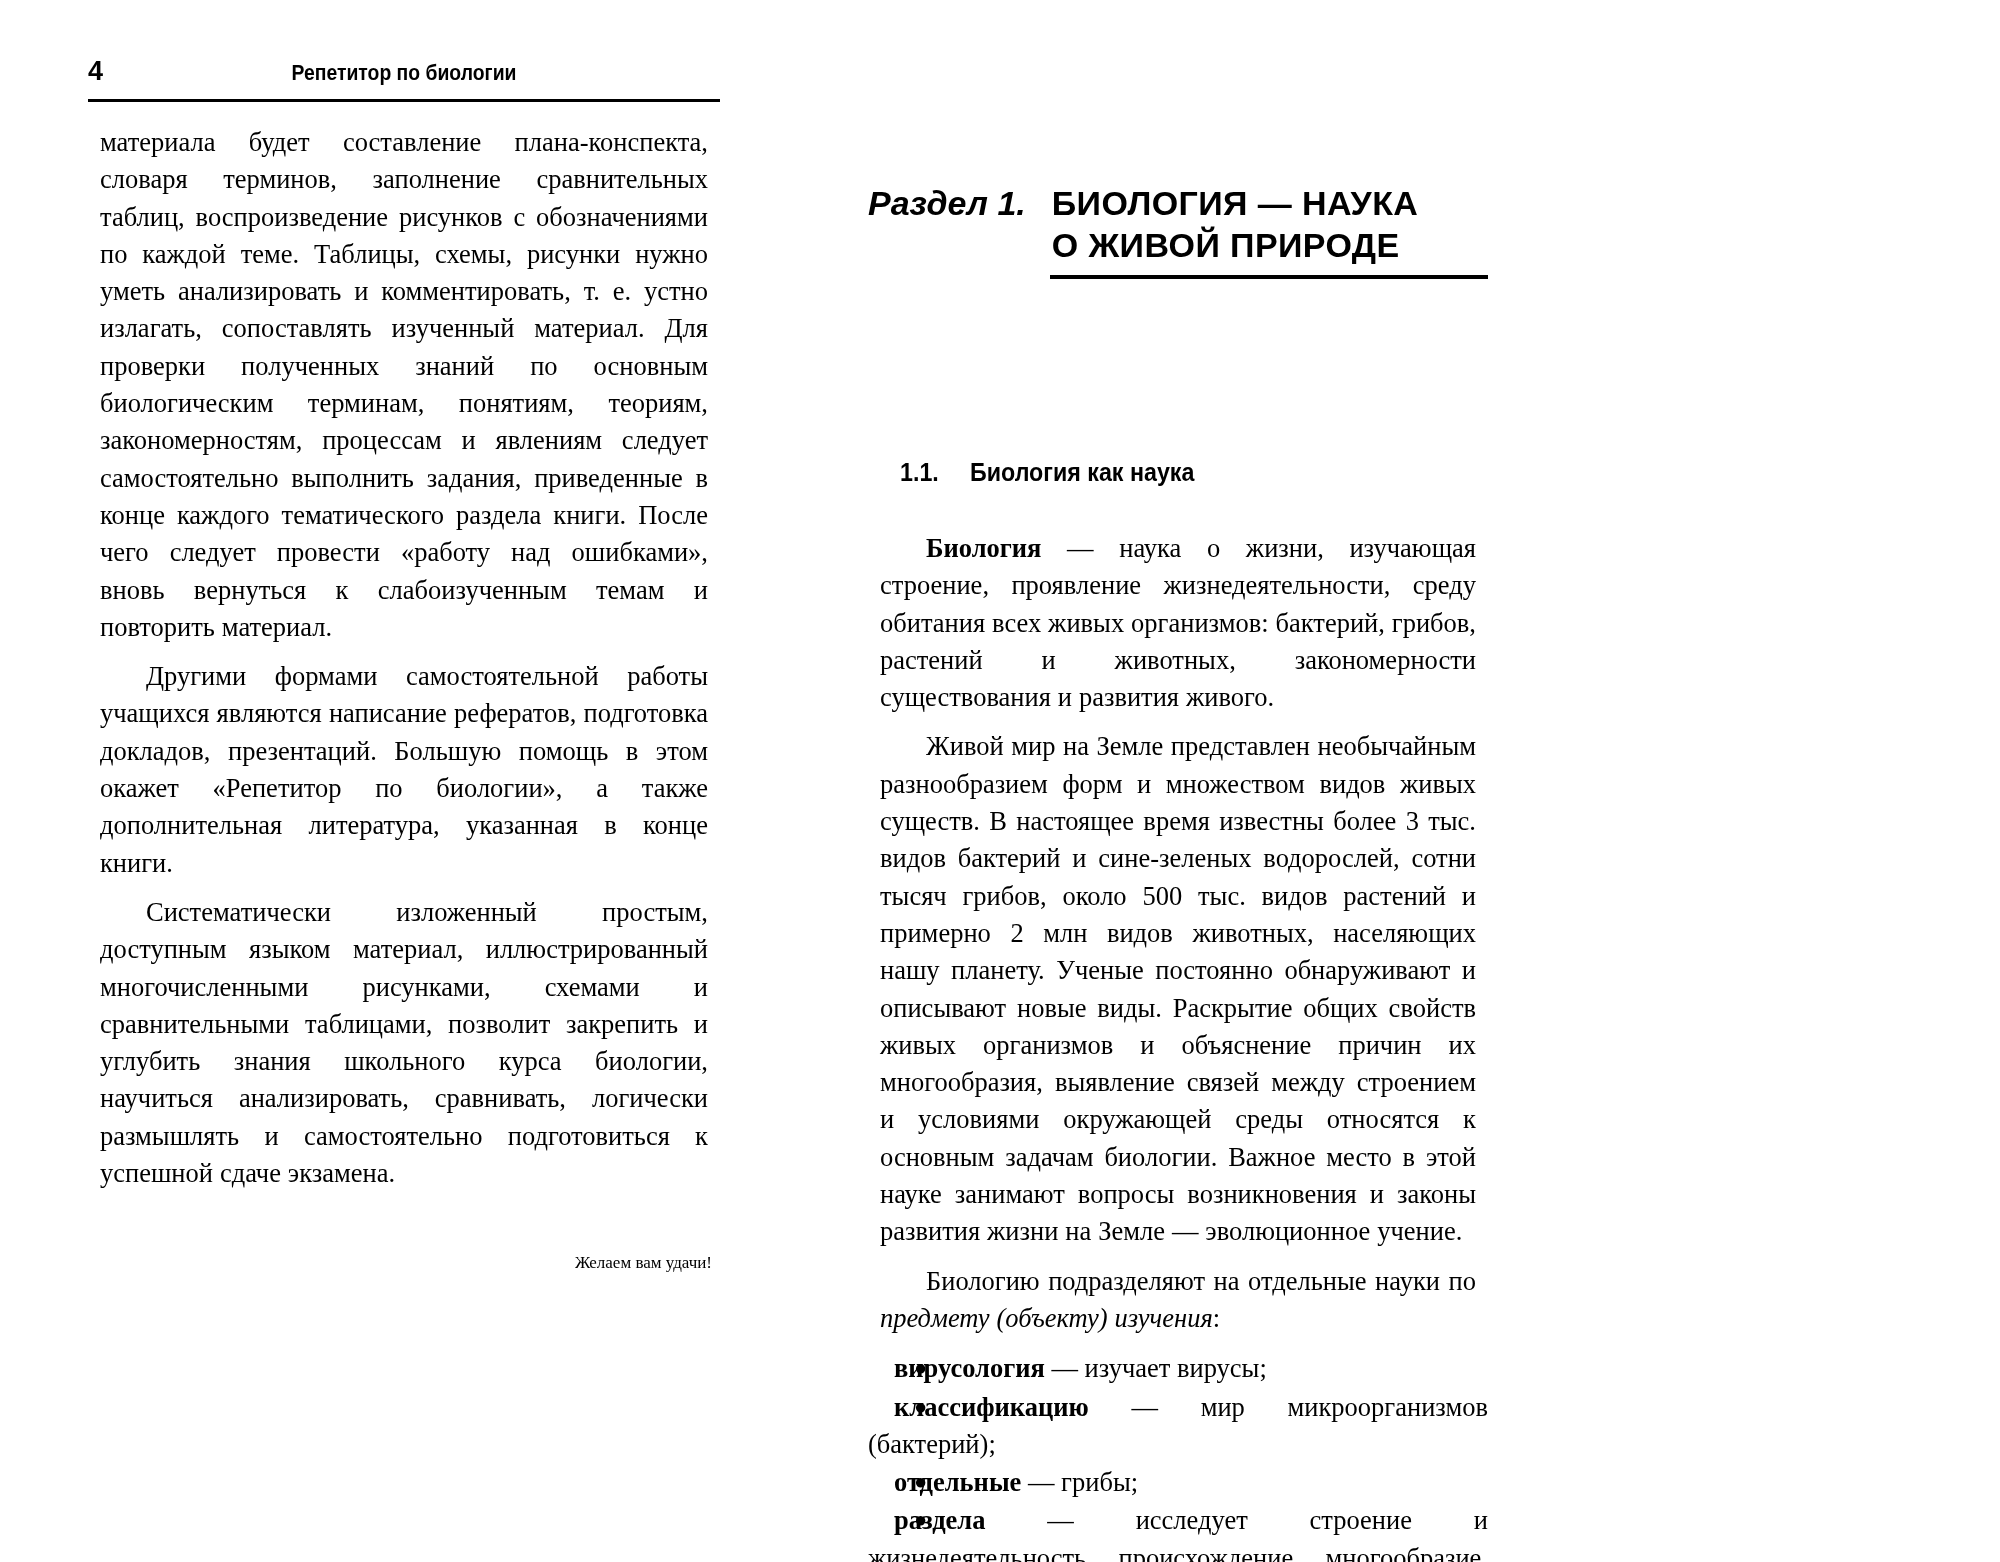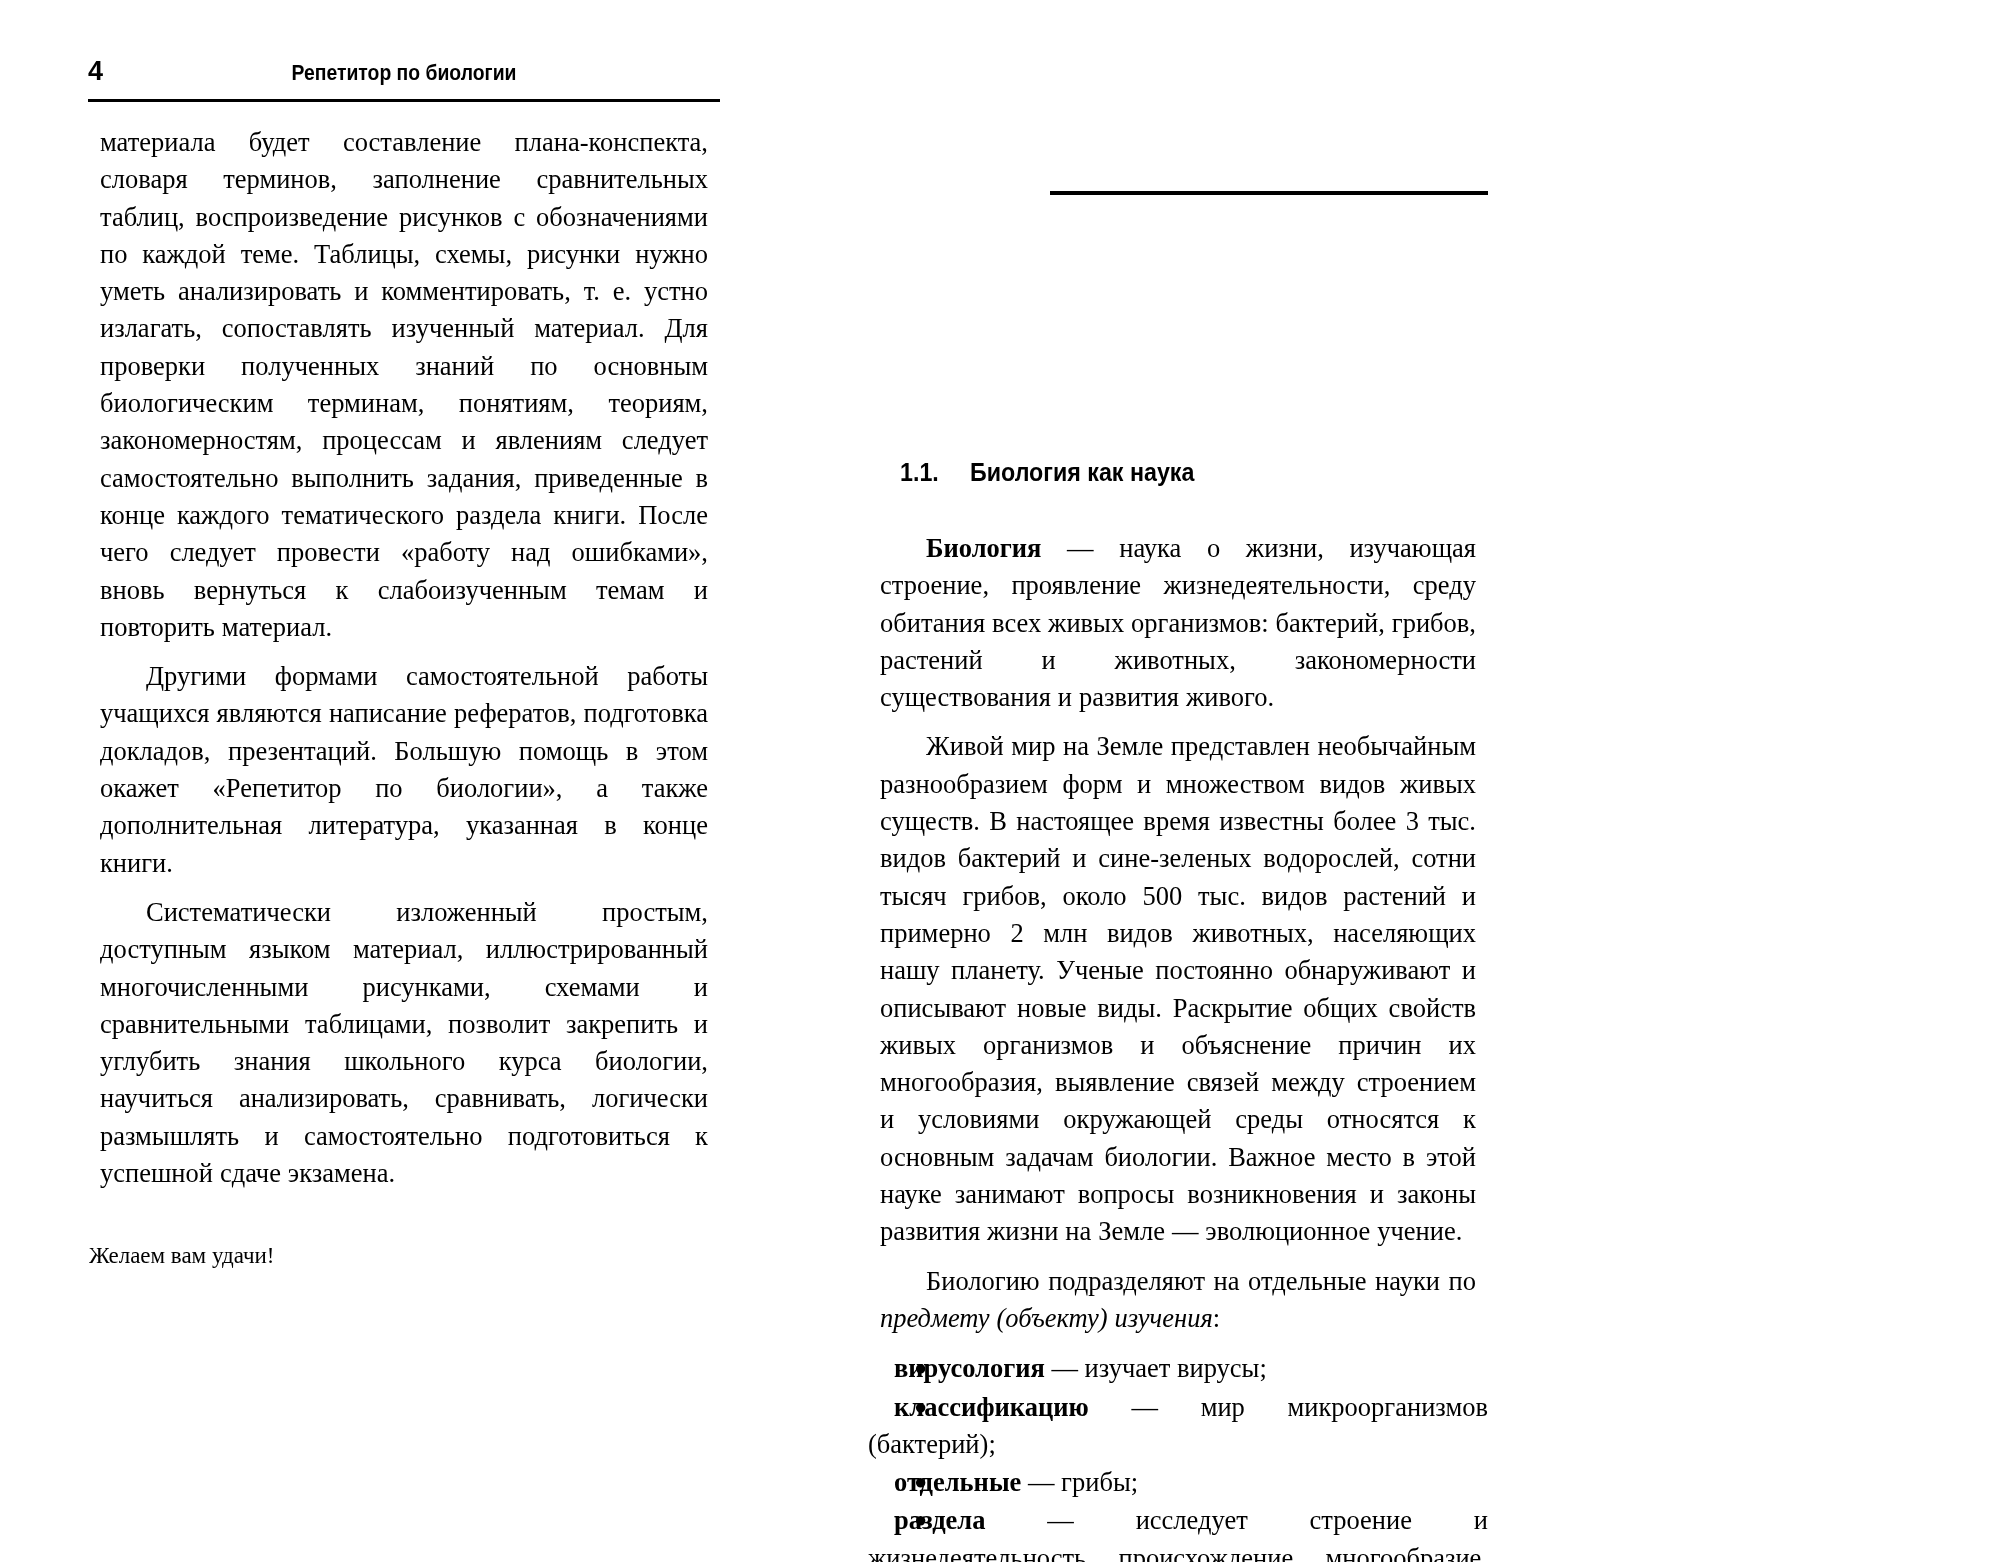--- a/index.html
+++ b/index.html
@@ -79,24 +79,24 @@
     line-height: 37.3px;
     text-align: justify;
     text-justify: inter-word;
     hyphens: none;
     word-spacing: 0.3px;
   }
   p.body.indent {
     text-indent: 46px;
   }
   p.center {
-    margin: 1px;
-    font-size: 23px;
+    margin: 8px;
+    font-size: 17px;
     line-height: 37.3px;
-    text-align: left;
+    text-align: right;
   }
   .gap-closing {
     height: 32px;
   }
 
   
   .section-head {
     position: absolute;
     left: 868px;
     top: 182px;
@@ -204,20 +204,27 @@
 
   <div class="col col-left">
     <p class="body">материала будет составление плана-конспекта, словаря терминов, заполнение сравнительных таблиц, воспроизведение рисунков с обозначениями по каждой теме. Таблицы, схемы, рисунки нужно уметь анализировать и комментировать, т. е. устно излагать, сопоставлять изученный материал. Для проверки полученных знаний по основным биологическим терминам, понятиям, теориям, закономерностям, процессам и явлениям следует самостоятельно выполнить задания, приведенные в конце каждого тематического раздела книги. После чего следует провести «работу над ошибками», вновь вернуться к слабоизученным темам и повторить материал.</p>
     <p class="body indent">Другими формами самостоятельной работы учащихся являются написание рефератов, подготовка докладов, презентаций. Большую помощь в этом окажет «Репетитор по биологии», а также дополнительная литература, указанная в конце книги.</p>
     <p class="body indent">Систематически изложенный простым, доступным языком материал, иллюстрированный многочисленными рисунками, схемами и сравнительными таблицами, позволит закрепить и углубить знания школьного курса биологии, научиться анализировать, сравнивать, логически размышлять и самостоятельно подготовиться к успешной сдаче экзамена.</p>
     <div class="gap-closing"></div>
     <p class="center">Желаем вам удачи!</p>
   </div>
 
   <div class="section-head">
+    <div class="section-head-row">
+      <div class="section-num">Раздел 1.</div>
+      <div class="section-title">
+        <span class="line1">БИОЛОГИЯ — НАУКА</span>
+        <span class="line2">О ЖИВОЙ ПРИРОДЕ</span>
+      </div>
+    </div>
     <div class="section-rule"></div>
   </div>
 
   <div class="subsection">
     <span class="subsection-num">1.1.</span>
     <span class="subsection-title">Биология как наука</span>
   </div>
 
   <div class="right-body">
     <p class="body indent"><b class="term">Биология</b><span> — наука о жизни, изучающая строение, проявление жизнедеятельности, среду обитания всех живых организмов: бактерий, грибов, растений и животных, закономерности существования и развития живого.</span></p>

